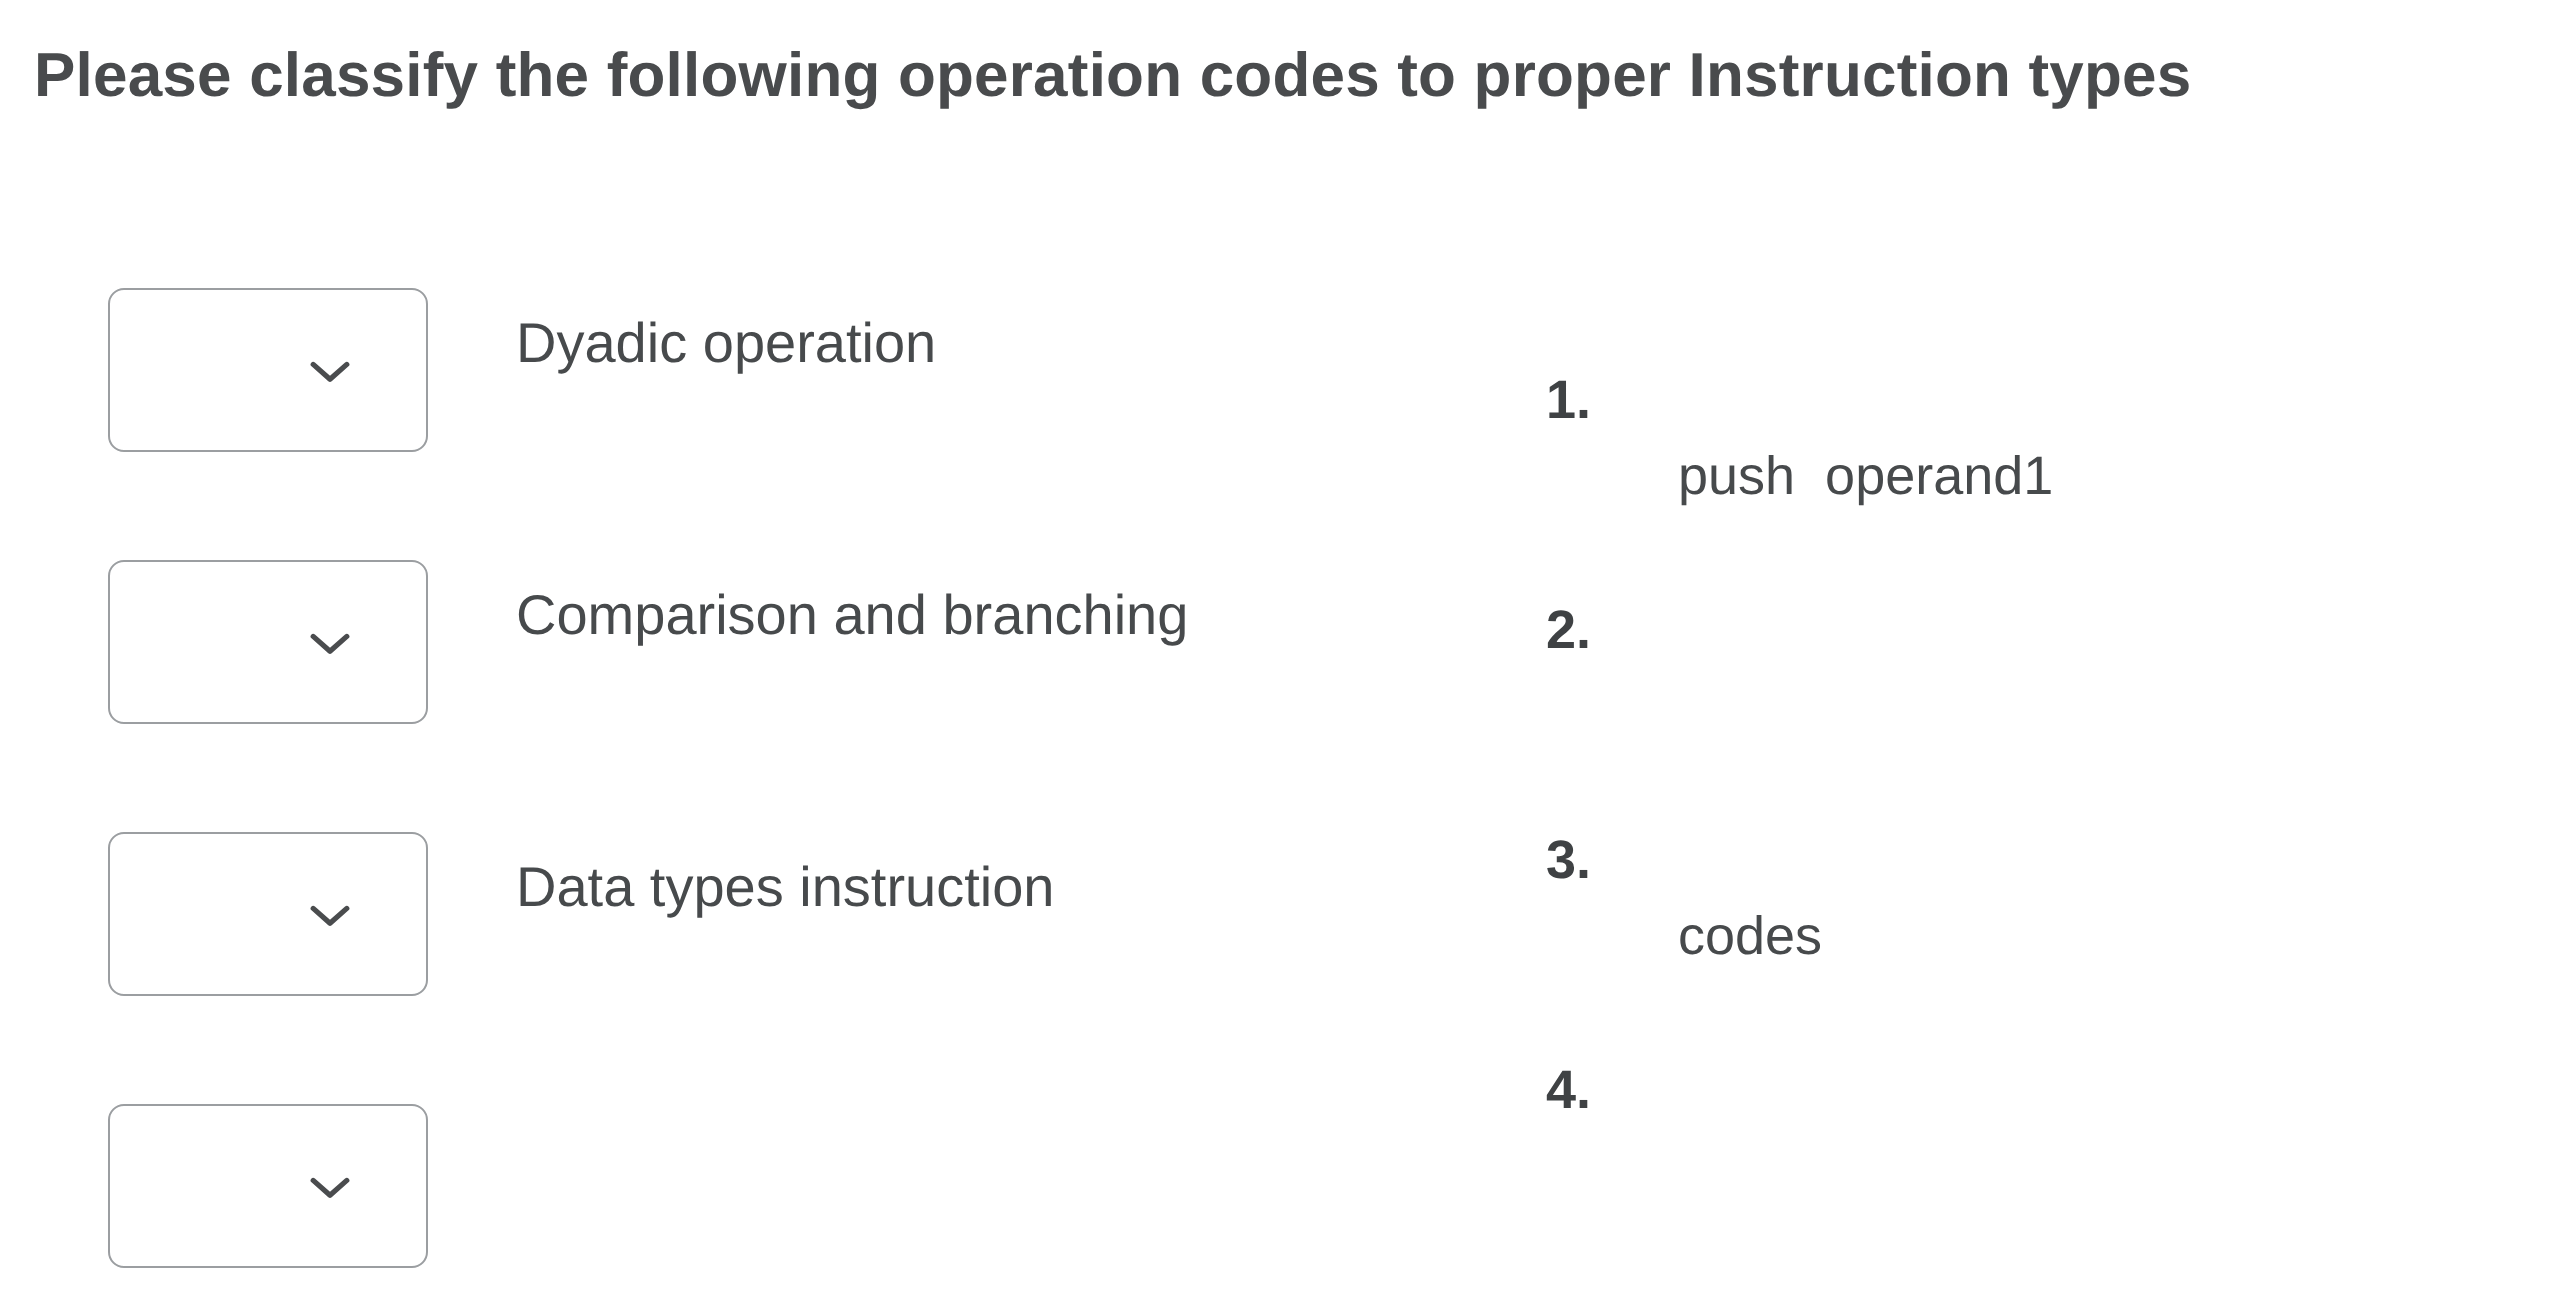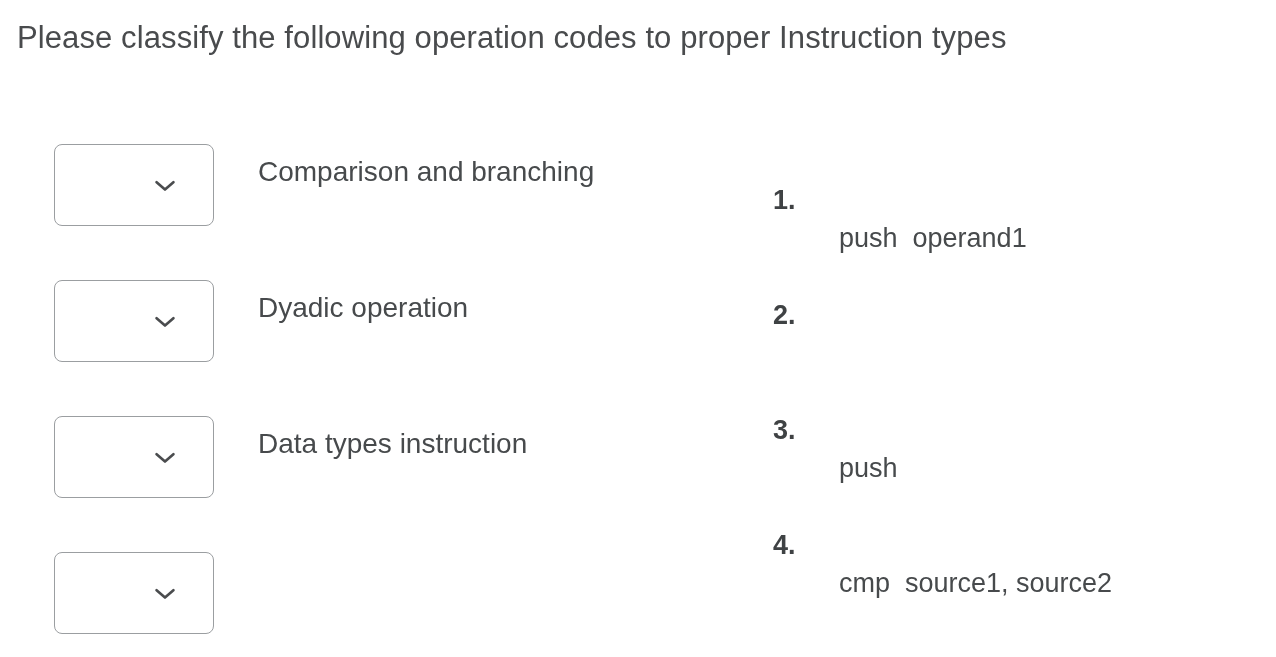--- a/index.html
+++ b/index.html
@@ -17,21 +17,21 @@
     -webkit-font-smoothing: antialiased;
   }
 
   
   .page-title {
     position: absolute;
     left: 17px;
     top: 18px;
     font-size: 31px;
     line-height: 40px;
-    font-weight: 400;
+    font-weight: 700;
     color: #494b4d;
     letter-spacing: 0.1px;
     white-space: nowrap;
   }
 
   
   .quiz-body {
     position: absolute;
     left: 0;
     top: 0;
@@ -140,33 +140,33 @@
 
     <div class="match-row">
       <div class="dropdown">
         <span class="dropdown-value"></span>
         <span class="chevron">
           <svg viewBox="0 0 20 12" xmlns="http://www.w3.org/2000/svg" aria-hidden="true">
             <path d="M1.6 2.2 L10 9.6 L18.4 2.2" fill="none" stroke="#4a4c4e" stroke-width="2.6" stroke-linecap="round" stroke-linejoin="round"></path>
           </svg>
         </span>
       </div>
+      <div class="match-label">Dyadic operation</div>
+    </div>
+
+    <div class="match-row">
+      <div class="dropdown">
+        <span class="dropdown-value"></span>
+        <span class="chevron">
+          <svg viewBox="0 0 20 12" xmlns="http://www.w3.org/2000/svg" aria-hidden="true">
+            <path d="M1.6 2.2 L10 9.6 L18.4 2.2" fill="none" stroke="#4a4c4e" stroke-width="2.6" stroke-linecap="round" stroke-linejoin="round"></path>
+          </svg>
+        </span>
+      </div>
       <div class="match-label">Comparison and branching</div>
-    </div>
-
-    <div class="match-row">
-      <div class="dropdown">
-        <span class="dropdown-value"></span>
-        <span class="chevron">
-          <svg viewBox="0 0 20 12" xmlns="http://www.w3.org/2000/svg" aria-hidden="true">
-            <path d="M1.6 2.2 L10 9.6 L18.4 2.2" fill="none" stroke="#4a4c4e" stroke-width="2.6" stroke-linecap="round" stroke-linejoin="round"></path>
-          </svg>
-        </span>
-      </div>
-      <div class="match-label">Dyadic operation</div>
     </div>
 
     <div class="match-row">
       <div class="dropdown">
         <span class="dropdown-value"></span>
         <span class="chevron">
           <svg viewBox="0 0 20 12" xmlns="http://www.w3.org/2000/svg" aria-hidden="true">
             <path d="M1.6 2.2 L10 9.6 L18.4 2.2" fill="none" stroke="#4a4c4e" stroke-width="2.6" stroke-linecap="round" stroke-linejoin="round"></path>
           </svg>
         </span>
@@ -193,23 +193,22 @@
       <span class="option-number">1.</span>
       <span class="option-text">push  operand1</span>
     </div>
 
     <div class="option-row">
       <span class="option-number">2.</span>
     </div>
 
     <div class="option-row">
       <span class="option-number">3.</span>
-      <span class="option-text">push</span>
+      <span class="option-text">codes</span>
     </div>
 
     <div class="option-row">
       <span class="option-number">4.</span>
-      <span class="option-text">cmp  source1, source2</span>
     </div>
 
   </div>
 
 </div>
 
 </body></html>

